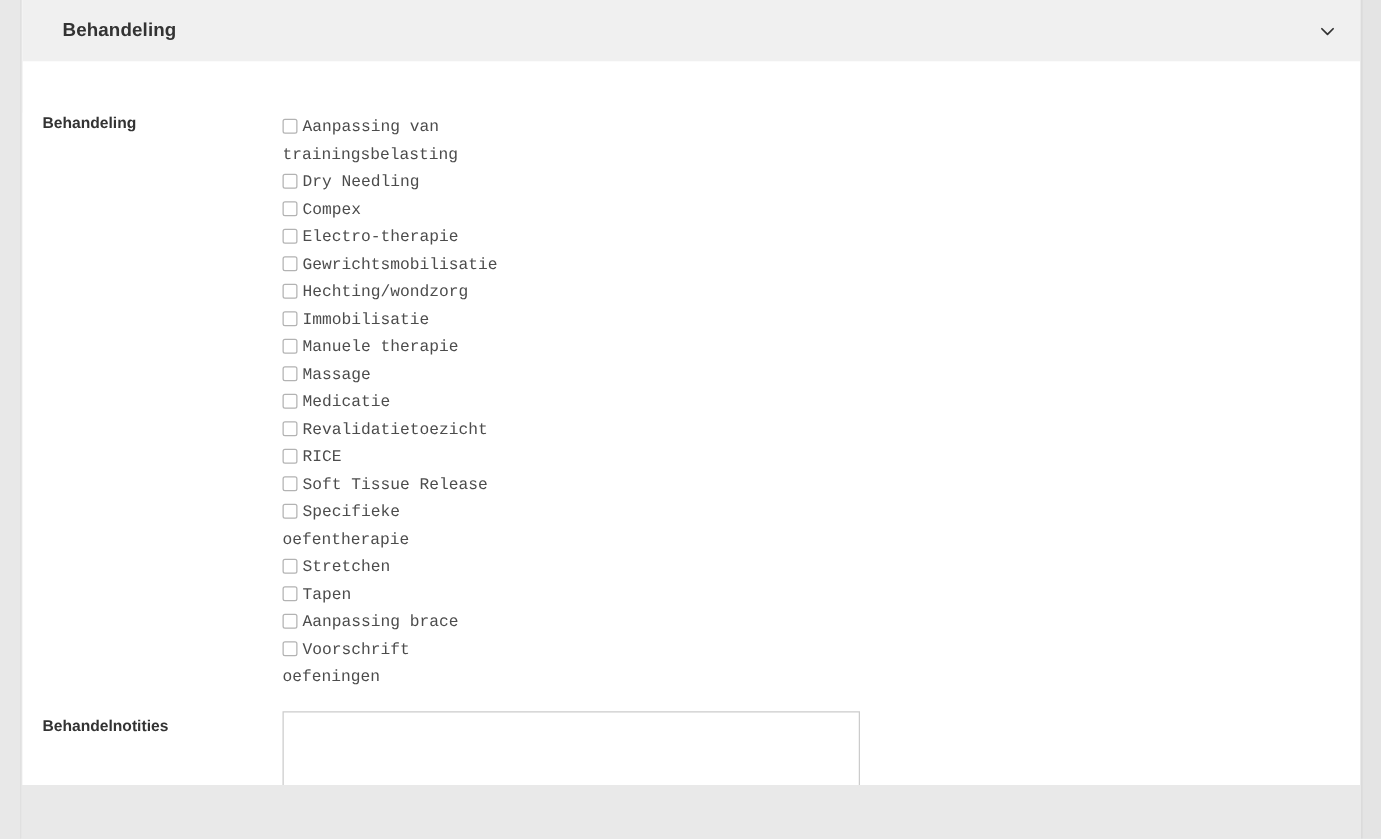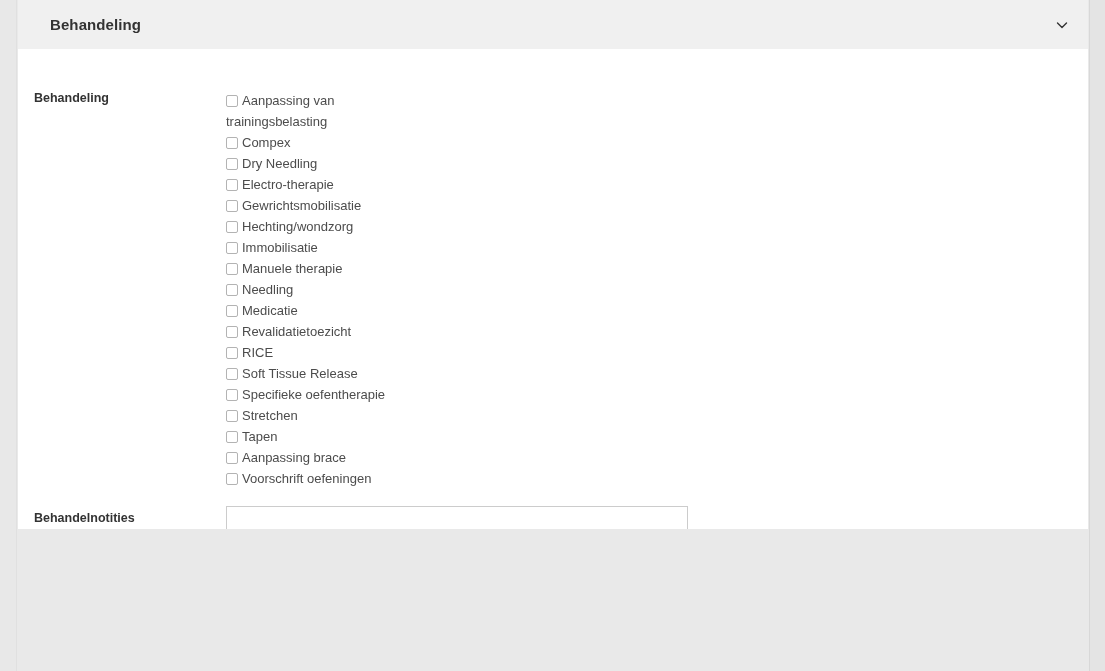--- a/index.html
+++ b/index.html
@@ -36,21 +36,21 @@
     width: 16px; height: 671px;
     background: #e4e4e4;
     border-left: 1px solid #d8d8d8;
   }
 
   
   .card {
     position: absolute;
     left: 18px; top: 0;
     width: 1070px;
-    height: 529px;
+    height: 628px;
     background: #ffffff;
     overflow: hidden;
   }
 
   .card-header {
     height: 49px;
     background: #f0f0f0;
     display: flex;
     align-items: center;
     padding: 0 16px 0 16px;
@@ -120,20 +120,21 @@
     margin: 0 4px 0 0;
     border: 1px solid #b3b3b3;
     border-radius: 2px;
     background: #ffffff;
     vertical-align: -2px;
     display: inline-block;
   }
 
   .checkbox-item span {
     vertical-align: baseline;
+    font-family: Liberation Mono, monospace;
   }
 
   
   .notes-textarea {
     width: 462px;
     height: 112px;
     border: 1px solid #cccccc;
     background: #ffffff;
     font-family: "Liberation Sans", sans-serif;
     font-size: 13px;
@@ -167,28 +168,28 @@
       </span>
     </div>
 
     <div class="card-body">
 
       <div class="form-row row-behandeling">
         <div class="form-label">Behandeling</div>
         <div class="form-field">
           <div class="checkbox-group" id="behandeling-options">
               <label class="checkbox-item"><input type="checkbox" style=""><span>Aanpassing van trainingsbelasting</span></label>
+              <label class="checkbox-item"><input type="checkbox" style=""><span>Dry Needling</span></label>
               <label class="checkbox-item"><input type="checkbox" style=""><span>Compex</span></label>
-              <label class="checkbox-item"><input type="checkbox" style=""><span>Dry Needling</span></label>
               <label class="checkbox-item"><input type="checkbox" style=""><span>Electro-therapie</span></label>
               <label class="checkbox-item"><input type="checkbox" style=""><span>Gewrichtsmobilisatie</span></label>
               <label class="checkbox-item"><input type="checkbox" style=""><span>Hechting/wondzorg</span></label>
               <label class="checkbox-item"><input type="checkbox" style=""><span>Immobilisatie</span></label>
               <label class="checkbox-item"><input type="checkbox" style=""><span>Manuele therapie</span></label>
-              <label class="checkbox-item"><input type="checkbox" style=""><span>Needling</span></label>
+              <label class="checkbox-item"><input type="checkbox" style=""><span>Massage</span></label>
               <label class="checkbox-item"><input type="checkbox" style=""><span>Medicatie</span></label>
               <label class="checkbox-item"><input type="checkbox" style=""><span>Revalidatietoezicht</span></label>
               <label class="checkbox-item"><input type="checkbox" style=""><span>RICE</span></label>
               <label class="checkbox-item"><input type="checkbox" style=""><span>Soft Tissue Release</span></label>
               <label class="checkbox-item"><input type="checkbox" style=""><span>Specifieke oefentherapie</span></label>
               <label class="checkbox-item"><input type="checkbox" style=""><span>Stretchen</span></label>
               <label class="checkbox-item"><input type="checkbox" style=""><span>Tapen</span></label>
               <label class="checkbox-item"><input type="checkbox" style=""><span>Aanpassing brace</span></label>
               <label class="checkbox-item"><input type="checkbox" style=""><span>Voorschrift oefeningen</span></label>
             </div>

